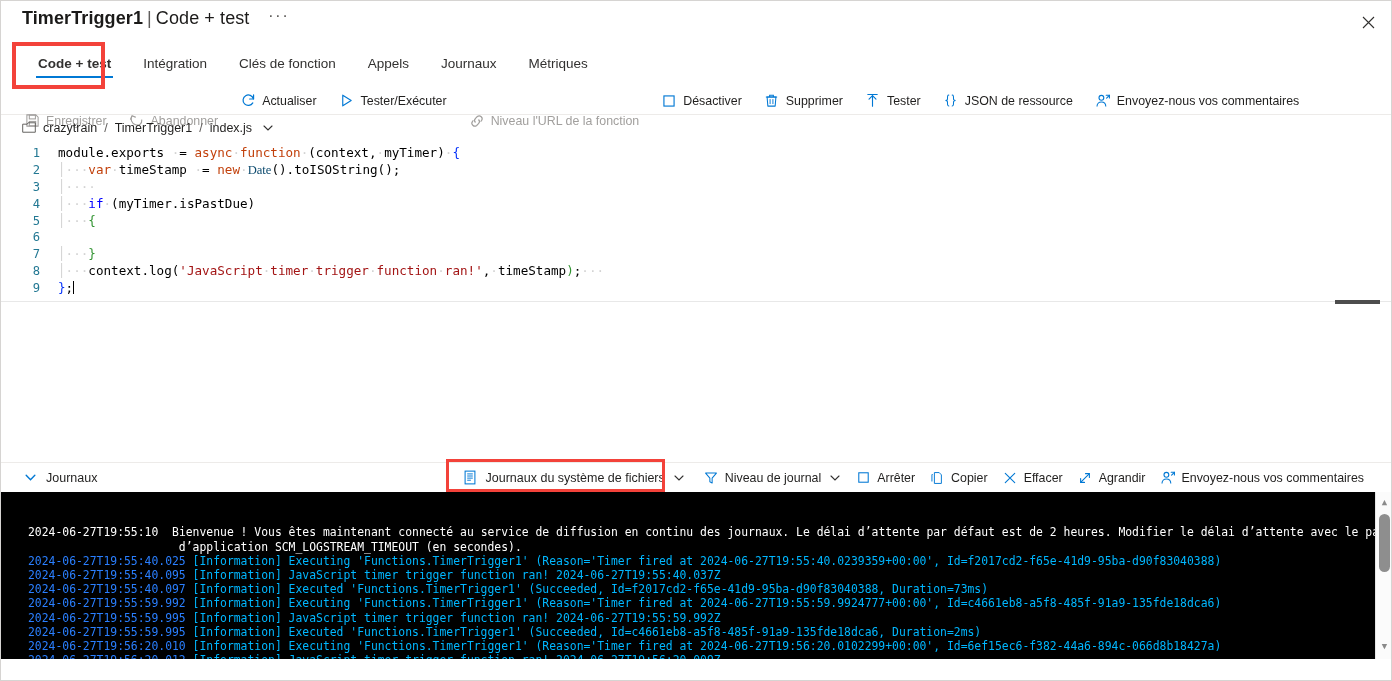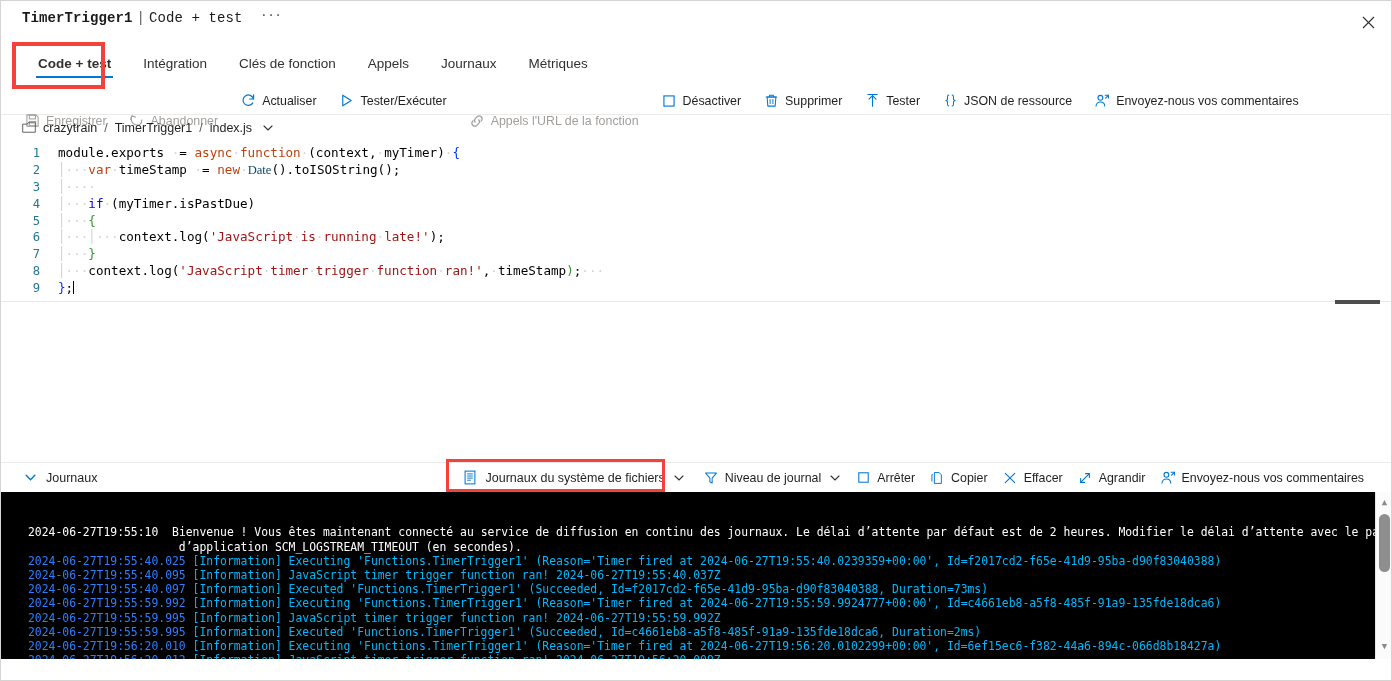--- a/index.html
+++ b/index.html
@@ -6,21 +6,21 @@
   html, body {
     width: 1392px; height: 681px;
     background: #ffffff;
     font-family: "Liberation Sans", sans-serif;
     overflow: hidden;
   }
   .page { position: relative; width: 1392px; height: 681px; background:#fff; }
 
   
   .titlebar { position:relative; height:40px; padding:8px 0 0 22px; }
-  .title-text { font-size:14px; color:#1b1a19; font-weight:600; letter-spacing:.1px; display:inline-block; vertical-align:middle;font-family:Liberation Mono, monospace; }
+  .title-text { font-size:18px; color:#1b1a19; font-weight:600; letter-spacing:.1px; display:inline-block; vertical-align:middle; }
   .title-sep { font-weight:300; color:#605e5c; padding:0 4px; }
   .title-sub { font-weight:400; color:#1b1a19; }
   .title-ellipsis { display:inline-block; vertical-align:middle; color:#605e5c; font-size:17px; margin-left:14px; letter-spacing:1.5px; position:relative; top:-3px; }
   .close-btn {
     position:absolute; right:8px; top:6px; width:32px; height:32px;
     display:flex; align-items:center; justify-content:center;
     color:#323130; font-size:16px; cursor:pointer;
   }
 
   
@@ -189,21 +189,21 @@
       <span>Tester/Exécuter</span>
     </div>
 
     <div class="cmd disabled">
       <span class="ic">
         <svg width="16" height="16" viewBox="0 0 16 16">
             <path d="M6.5 9.5 A3 3 0 0 1 6.5 5.3 L8.3 3.5 A3 3 0 0 1 12.5 7.7 L11.6 8.6" fill="none" stroke="currentColor" stroke-width="1.15"></path>
             <path d="M9.5 6.5 A3 3 0 0 1 9.5 10.7 L7.7 12.5 A3 3 0 0 1 3.5 8.3 L4.4 7.4" fill="none" stroke="currentColor" stroke-width="1.15"></path>
           </svg>
       </span>
-      <span>Appels l'URL de la fonction</span>
+      <span>Niveau l'URL de la fonction</span>
     </div>
 
     <div class="cmd">
       <span class="ic">
         <svg width="14" height="14" viewBox="0 0 16 16">
             <rect x="2.2" y="2.2" width="11.6" height="11.6" fill="none" stroke="currentColor" stroke-width="1.3"></rect>
           </svg>
       </span>
       <span>Désactiver</span>
     </div>
@@ -277,21 +277,21 @@
     <div class="code-row"><span class="ln">1</span><span class="code">module.exports <span class="dot">·</span>= <span class="k-kw">async</span><span class="dot">·</span><span class="k-kw">function</span><span class="dot">·</span>(context,<span class="dot">·</span>myTimer)<span class="dot">·</span><span class="k-paren1">{</span></span></div>
 
     <div class="code-row"><span class="ln">2</span><span class="code"><span class="guide">│</span><span class="dot">···</span><span class="k-kw">var</span><span class="dot">·</span>timeStamp <span class="dot">·</span>= <span class="k-kw">new</span><span class="dot">·</span><span class="k-teal">Date</span>().toISOString();</span></div>
 
     <div class="code-row"><span class="ln">3</span><span class="code"><span class="guide">│</span><span class="dot">····</span></span></div>
 
     <div class="code-row"><span class="ln">4</span><span class="code"><span class="guide">│</span><span class="dot">···</span><span class="k-ctl" style="color:#0000ff">if</span><span class="dot">·</span>(myTimer.isPastDue)</span></div>
 
     <div class="code-row"><span class="ln">5</span><span class="code"><span class="guide">│</span><span class="dot">···</span><span class="k-paren2">{</span></span></div>
 
-    <div class="code-row"><span class="ln">6</span><span class="code"><span class="guide">│</span><span class="dot">···</span><span class="guide">│</span><span class="dot">···</span>context.log(<span class="k-str">'JavaScript<span class="dot">·</span>is<span class="dot">·</span>running<span class="dot">·</span>late!'</span>);</span></div>
+    <div class="code-row"><span class="ln">6</span></div>
 
     <div class="code-row"><span class="ln">7</span><span class="code"><span class="guide">│</span><span class="dot">···</span><span class="k-paren2">}</span></span></div>
 
     <div class="code-row"><span class="ln">8</span><span class="code"><span class="guide">│</span><span class="dot">···</span>context.log(<span class="k-str">'JavaScript<span class="dot">·</span>timer<span class="dot">·</span>trigger<span class="dot">·</span>function<span class="dot">·</span>ran!'</span>,<span class="dot">·</span>timeStamp<span class="k-paren2">)</span>;<span class="dot">···</span></span></div>
 
     <div class="code-row"><span class="ln">9</span><span class="code"><span class="k-paren1">}</span>;<span class="caret"></span></span></div>
 
     <div class="h-line"></div>
     <div class="h-scroll">
         <div class="thumb"></div>

